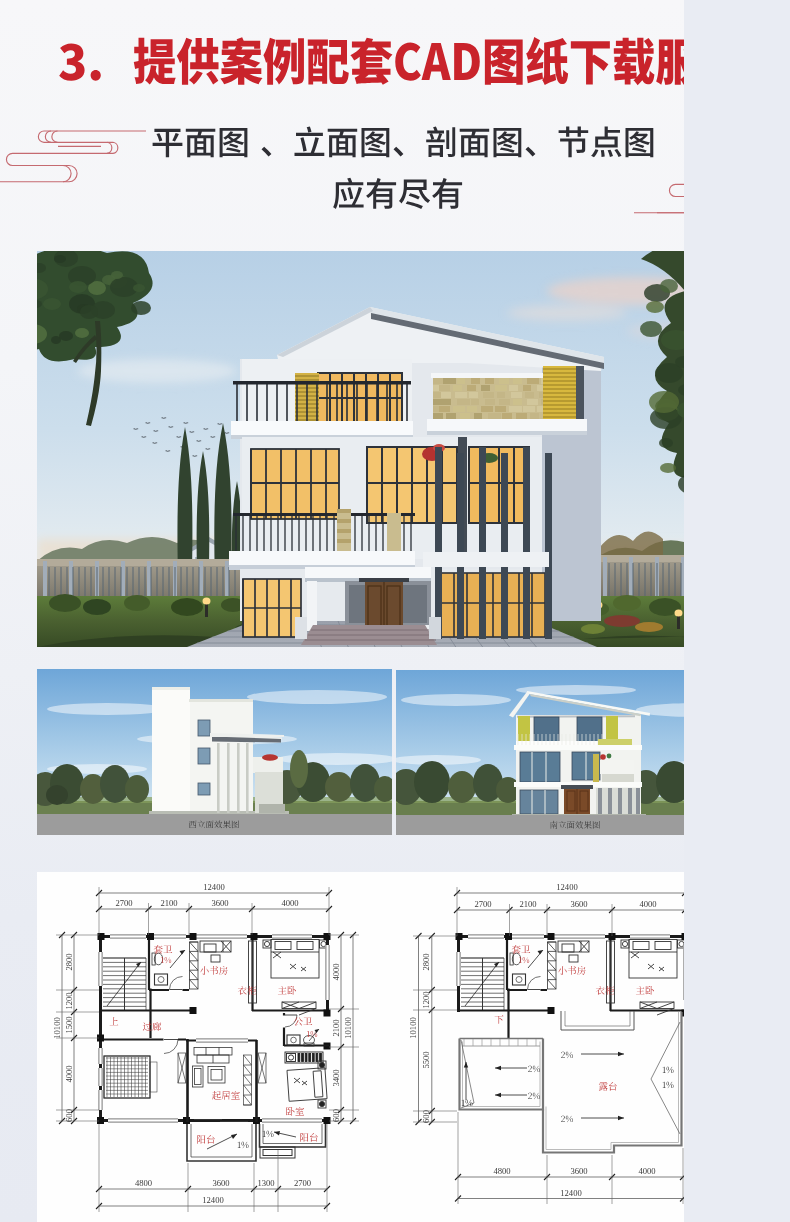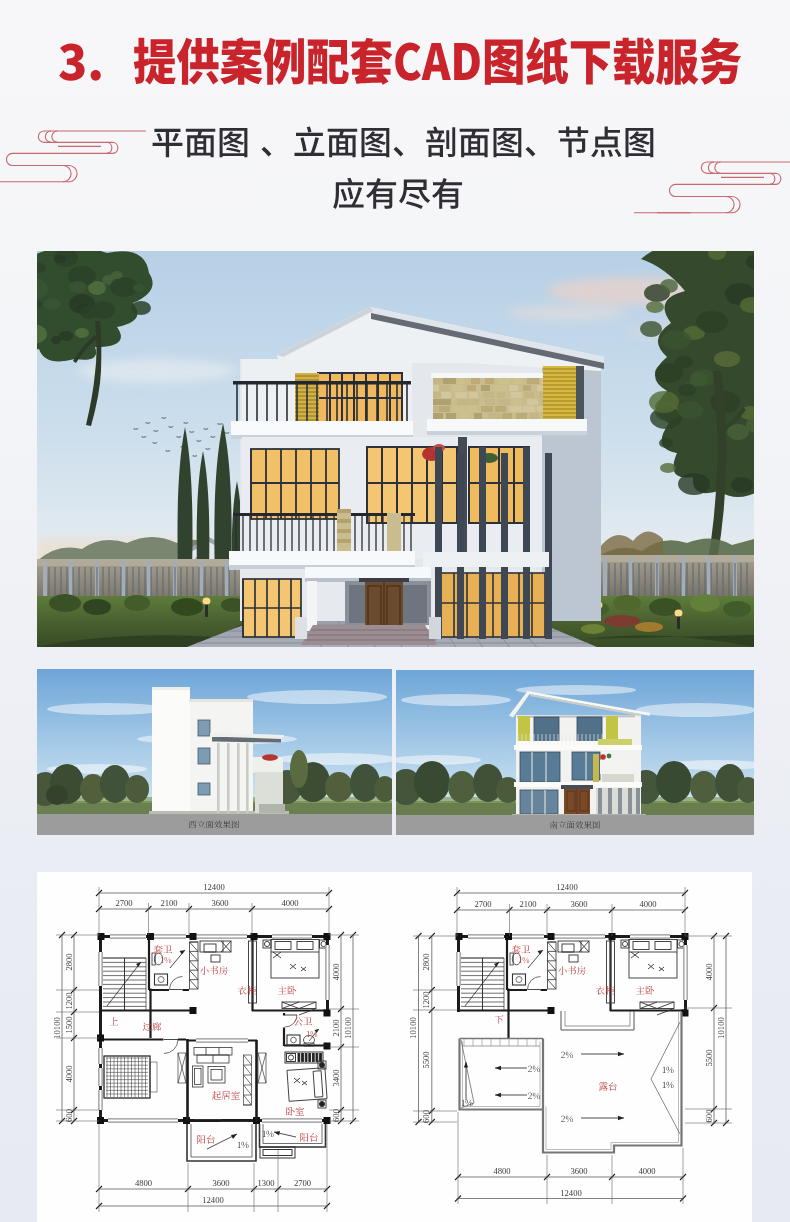--- a/index.html
+++ b/index.html
@@ -1,15 +1,15 @@
 <!DOCTYPE html>
 <html><head><meta charset="utf-8">
 <style>
 html,body{margin:0;padding:0;background:#e9ecf3;}
-#page{position:relative;width:790px;height:1222px;overflow:hidden;
+#page{position:relative;width:684px;height:1222px;overflow:hidden;
  background:linear-gradient(180deg,#f7f7f9 0%,#f4f5f8 30%,#eef0f5 55%,#e9ecf3 75%,#e7eaf2 100%);
  font-family:"Liberation Sans",sans-serif;}
 .abs{position:absolute;}
 </style></head><body>
 <div id="page">
 
 <svg class="abs" style="left:0;top:0" width="790" height="110" viewBox="0 0 790 110">
       <path d="M71.4 80.7C78.5 80.7 84.6 76.9 84.6 70.3C84.6 65.6 81.7 62.8 77.7 61.6V61.3C81.5 59.8 83.4 57 83.4 53.5C83.4 47.1 78.6 43.6 71.2 43.6C67 43.6 63.4 45.2 60.1 48L64.4 53.3C66.6 51.3 68.4 50.3 70.8 50.3C73.5 50.3 74.9 51.6 74.9 54.1C74.9 56.9 73 58.7 66.9 58.7V64.8C74.4 64.8 76 66.6 76 69.7C76 72.4 73.8 73.8 70.5 73.8C67.7 73.8 65.2 72.3 63.1 70.3L59.2 75.7C61.7 78.7 65.7 80.7 71.4 80.7Z M95.7 80.7C98.6 80.7 100.8 78.3 100.8 75.3C100.8 72.4 98.6 70.1 95.7 70.1C92.7 70.1 90.6 72.4 90.6 75.3C90.6 78.3 92.7 80.7 95.7 80.7Z" fill="#c9232b"></path>
       <g transform="translate(133,80) scale(0.8753,1)">
         <path d="M26.7 -29.7H38.4V-28.1H26.7ZM26.7 -35.8H38.4V-34.2H26.7ZM20.1 -40.8V-23.1H45.2V-40.8ZM6.3 -42.3V-33.3H1.4V-26.7H6.3V-19L0.9 -17.9L2.4 -11L6.3 -12V-3.6C6.3 -2.9 6.1 -2.7 5.5 -2.7C5 -2.7 3.3 -2.7 1.7 -2.8C2.6 -0.9 3.4 2.1 3.5 3.9C6.7 3.9 9.1 3.6 10.7 2.5C12.4 1.4 12.9 -0.4 12.9 -3.5V-13.8L18 -15.2L17.9 -15.8H29.1V-4.6C27.9 -5.6 26.8 -7 26 -9.1C26.3 -10.6 26.6 -12.3 26.9 -14L20.4 -14.8C19.7 -8.4 17.7 -2.9 13.8 0.3C15.2 1.2 17.9 3.4 19 4.6C21 2.7 22.6 0.2 23.9 -2.6C27.2 3 32.1 4.1 38.3 4.1H46.9C47.2 2.3 48 -0.7 48.9 -2.2C46.4 -2.1 40.5 -2.1 38.6 -2.1C37.7 -2.1 36.8 -2.1 35.9 -2.2V-6.7H44.8V-12.3H35.9V-15.8H47.7V-21.5H17.6V-17.6L17 -21.6L12.9 -20.6V-26.7H17.5V-33.3H12.9V-42.3Z M73 -9.2C71 -5.7 67.5 -2.2 63.9 -0C65.5 0.9 68.2 3.2 69.5 4.5C73.1 1.7 77.2 -2.7 79.7 -7ZM83.6 -6.1C86.6 -2.9 90 1.6 91.5 4.6L97.5 0.7C95.8 -2.1 92.5 -6.2 89.3 -9.3ZM60.8 -42.3C58.4 -35.4 54.3 -28.6 50 -24.3C51.2 -22.5 53.2 -18.5 53.8 -16.7C54.5 -17.5 55.2 -18.3 55.9 -19.2V4.7H63V-30.1C64.8 -33.4 66.3 -36.8 67.6 -40.1ZM84.2 -42.1V-33.2H78.5V-42H71.5V-33.2H66.5V-26.3H71.5V-17.7H65.3V-10.7H97.7V-17.7H91.3V-26.3H97.3V-33.2H91.3V-42.1ZM78.5 -26.3H84.2V-17.7H78.5Z M118.4 -40.8 119.1 -39.2H102.3V-31.3H108.9V-33.4H117.9C117.3 -32.4 116.7 -31.5 115.9 -30.5H101.4V-25H111.3C109.8 -23.4 108.3 -21.8 106.9 -20.5C109.7 -20.1 112.4 -19.7 115.1 -19.1C111.3 -18.5 106.9 -18.1 101.8 -17.9C102.8 -16.5 103.8 -14.3 104.2 -12.5C110.4 -13 115.6 -13.6 120 -14.7V-11.7H101.1V-5.9H114.6C110.6 -3.9 105.1 -2.3 99.7 -1.5C101.2 -0.1 103.2 2.6 104.1 4.3C109.9 3 115.6 0.5 120 -2.7V4.7H127.2V-3C131.8 0.3 137.6 2.9 143.5 4.2C144.4 2.4 146.5 -0.4 148 -1.9C142.7 -2.6 137.2 -4 133.1 -5.9H146.6V-11.7H127.2V-14.8H120.4C122.5 -15.3 124.4 -15.9 126.2 -16.6C131.5 -15.3 136.2 -13.8 139.6 -12.4L145.4 -17.2C142 -18.4 137.7 -19.7 132.8 -20.9C134.1 -22.1 135.3 -23.4 136.3 -25H146V-30.5H123.8L125.3 -32.6L122.7 -33.4H138.4V-31.3H145.3V-39.2H126.5L124.7 -42.8ZM128.3 -25C127.4 -24.1 126.4 -23.3 125.2 -22.6C122.8 -23.1 120.3 -23.6 117.8 -24L118.8 -25Z M180.8 -37.3V-8.4H187.1V-37.3ZM188.6 -41.7V-3.7C188.6 -2.8 188.3 -2.6 187.4 -2.5C186.4 -2.5 183.5 -2.5 180.6 -2.7C181.5 -0.7 182.6 2.4 182.8 4.3C187.1 4.4 190.4 4.1 192.5 3C194.6 1.9 195.3 0 195.3 -3.7V-41.7ZM156.4 -42.2C154.8 -35.7 152.2 -29.2 149 -24.8C150.1 -23 151.7 -18.7 152.1 -16.9L153.3 -18.6V4.7H160V-15.7C161.5 -14.6 163.6 -12.6 164.5 -11.5C166.7 -14.5 168.4 -18.4 169.8 -22.8H173.1C172.7 -20.3 172.2 -18 171.5 -15.8L169.4 -17.5L165.7 -12.6L169.1 -9.4C167.4 -5.8 165.1 -2.8 162.4 -0.9C163.8 0.3 165.8 2.9 166.7 4.6C174.8 -1.9 178.8 -12.8 180.1 -28.5L176 -29.5L174.8 -29.3H171.7L172.5 -33.6H179.9V-40.3H163.1V-33.6H165.8C164.7 -27.1 162.8 -21.1 160 -17V-31.8C161.1 -34.6 162 -37.6 162.8 -40.3Z M224.1 -40V-33.1H237.6V-25.3H224.3V-5.1C224.3 1.9 226.2 4 232.3 4C233.5 4 237.1 4 238.4 4C243.9 4 245.8 1.3 246.5 -7.3C244.6 -7.8 241.6 -9 240 -10.2C239.7 -3.9 239.4 -2.7 237.7 -2.7C236.9 -2.7 234.1 -2.7 233.4 -2.7C231.7 -2.7 231.4 -3 231.4 -5.1V-18.5H237.6V-15.5H244.5V-40ZM205.8 -6.5H216.1V-4.1H205.8ZM205.8 -11.4V-14.9C206.5 -14.5 207.7 -13.5 208.1 -12.9C210 -15.3 210.4 -18.8 210.4 -21.5V-25.4H211.5V-18.1C211.5 -14.9 212.2 -14.1 214.4 -14.1C214.9 -14.1 215.3 -14.1 215.7 -14.1H216.1V-11.4ZM199.7 -40.6V-34.3H206.1V-31.3H200.4V4.4H205.8V1.4H216.1V3.7H221.8V-31.3H216.8V-34.3H222.7V-40.6ZM210.6 -31.3V-34.3H212.1V-31.3ZM205.8 -15.2V-25.4H207.3V-21.5C207.3 -19.6 207.2 -17.2 205.8 -15.2ZM214.6 -25.4H216.1V-17.4L215.8 -17.6C215.7 -17.4 215.6 -17.4 215.2 -17.4C215.1 -17.4 215 -17.4 214.9 -17.4C214.6 -17.4 214.6 -17.4 214.6 -18.1Z M276.4 -32.6C277.2 -31.6 278 -30.6 278.9 -29.7H266.6C267.4 -30.6 268.2 -31.6 269 -32.6ZM255.4 4.1H255.5C257.8 3.3 261 3.3 283.7 2.5C284.4 3.3 285 4.1 285.4 4.8L292 1.4C290.5 -0.5 288 -3.1 285.6 -5.3H294.2V-11.2H266.4V-12.6H284.7V-17.1H266.4V-18.5H284.7V-23.1H266.4V-24.4H284.7V-24.5C287 -22.7 289.4 -21.1 291.8 -19.9C292.8 -21.6 294.9 -24.1 296.4 -25.4C292.3 -27 287.9 -29.7 284.5 -32.6H294.5V-38.6H273L274.3 -41L267 -42.3C266.4 -41.1 265.7 -39.8 264.9 -38.6H250.1V-32.6H260.1C257.1 -29.7 253.2 -27 248.3 -24.8C249.8 -23.6 251.8 -21.1 252.7 -19.5C255 -20.6 257.1 -21.9 259 -23.2V-11.2H250.3V-5.3H259L256.8 -3.9C255.5 -3.1 254.5 -2.6 253.3 -2.3C254 -0.6 255 2.4 255.4 3.9ZM277.3 -4.4 279 -2.7 265.3 -2.4C266.7 -3.3 268 -4.3 269.3 -5.3H279.3Z M316.8 0.7C321.7 0.7 325.8 -1.1 328.9 -4.8L324.2 -10.3C322.5 -8.4 320.2 -6.9 317.2 -6.9C312 -6.9 308.6 -11.2 308.6 -18.5C308.6 -25.7 312.5 -29.9 317.3 -29.9C319.9 -29.9 321.8 -28.8 323.7 -27.1L328.3 -32.7C325.8 -35.3 321.9 -37.5 317.1 -37.5C307.8 -37.5 299.6 -30.5 299.6 -18.2C299.6 -5.7 307.5 0.7 316.8 0.7Z M329.6 0H338.6L340.8 -8.5H351.6L353.8 0H363.1L351.6 -36.9H341.1ZM342.4 -15.3 343.2 -18.4C344.2 -22.1 345.2 -26.4 346.1 -30.2H346.3C347.2 -26.5 348.2 -22.1 349.2 -18.4L350 -15.3Z M366.9 0H378C388.8 0 396.2 -5.8 396.2 -18.6C396.2 -31.4 388.8 -36.9 377.5 -36.9H366.9ZM375.8 -7.1V-29.8H377C382.9 -29.8 387.1 -27.4 387.1 -18.6C387.1 -9.9 382.9 -7.1 377 -7.1Z M402 -40.6V4.8H408.9V3.1H437.9V4.8H445.2V-40.6ZM411.7 -6.5C417 -5.9 423.4 -4.6 428.3 -3.2H408.9V-16.5C409.6 -15.2 410.4 -13.8 410.7 -12.8C412.9 -13.3 415.2 -14 417.3 -14.8L416 -12.9C420.3 -12 425.7 -10.2 428.7 -8.8L431.6 -13.2C429 -14.3 425.1 -15.5 421.3 -16.3L423.8 -17.5C427.4 -15.7 431.4 -14.4 435.5 -13.5C436 -14.5 437 -15.9 437.9 -17.1V-3.2H432.9L435.2 -6.9C430 -8.7 421.7 -10.4 414.9 -11.1ZM408.9 -26.3V-34.2H418.1C415.8 -31.2 412.3 -28.3 408.9 -26.3ZM408.9 -25.3C410.2 -24.3 411.9 -22.6 412.8 -21.6L415 -23.2C415.8 -22.5 416.6 -21.9 417.4 -21.2C414.7 -20.3 411.8 -19.5 408.9 -18.9ZM421.1 -34.2H437.9V-19.1C435.2 -19.6 432.5 -20.2 429.9 -21.1C433.1 -23.4 435.8 -26 437.8 -29L433.8 -31.3L432.8 -31H423L424.5 -33ZM423.4 -23.8C422.2 -24.5 421.1 -25.1 420.1 -25.8H426.9C425.9 -25.1 424.7 -24.5 423.4 -23.8Z M449.9 -3.8 451.1 3.2C456.1 1.9 462.4 0.2 468.4 -1.3L467.7 -7.4C461.2 -6 454.4 -4.6 449.9 -3.8ZM451.5 -20.2C452.3 -20.6 453.5 -20.9 457.2 -21.3C455.8 -19.4 454.6 -17.9 453.9 -17.2C452.3 -15.4 451.2 -14.4 449.8 -14.1C450.5 -12.5 451.5 -9.6 451.9 -8.3V-8L451.9 -8.1C453.4 -8.9 455.8 -9.5 468.5 -11.9C468.4 -13.4 468.5 -16 468.8 -17.9L461.1 -16.6C464.2 -20.3 467.2 -24.6 469.6 -28.8L464 -32.4C463.1 -30.6 462.2 -28.9 461.2 -27.3L457.8 -27.1C460.5 -30.9 463.2 -35.4 465 -39.7L458.4 -42.9C456.7 -37.2 453.4 -31.1 452.3 -29.6C451.2 -28 450.4 -27 449.2 -26.7C450 -24.8 451.1 -21.5 451.5 -20.2ZM470.4 5.1C471.7 4.2 473.7 3.3 483.4 0C483.1 -1.5 482.7 -4.3 482.7 -6.2L476.4 -4.4V-17.1H481.8C482.5 -5.2 484.5 4.1 489.9 4.1C494.2 4.1 496.3 2.2 497.1 -6.5C495.3 -7.2 492.9 -8.8 491.5 -10.2C491.4 -5.4 491.1 -2.9 490.6 -2.9C489.7 -2.9 488.9 -8.9 488.6 -17.1H496V-23.7H488.4C488.4 -27.1 488.4 -30.7 488.5 -34.2C491.1 -34.7 493.5 -35.3 495.8 -36L490.9 -41.9C485.4 -40 477.2 -38.3 469.7 -37.2V-5C469.7 -2.5 468.5 -0.9 467.4 -0.1C468.4 1 470 3.6 470.4 5.1ZM481.6 -23.7H476.4V-32.1L481.4 -32.9Z M500.2 -38.7V-31.4H517.6V4.6H525.3V-17.7C530 -14.9 535.1 -11.5 537.7 -9.1L543.1 -15.7C539.4 -18.8 531.7 -23 526.6 -25.6L525.3 -24.2V-31.4H544.8V-38.7Z M549.7 -5.9 550.3 0.4 561.8 -0.5V4.5H568.4V-1.1L574.2 -1.6C573.4 -1 572.6 -0.3 571.7 0.2C573.4 1.5 575.5 3.6 576.5 5.2C578.4 3.7 580.2 2 581.9 0.2C583.5 2.7 585.6 4.2 588.2 4.2C592.7 4.2 594.7 2.3 595.7 -5.6C594 -6.3 591.7 -7.8 590.3 -9.4C590.1 -4.6 589.6 -2.6 588.9 -2.6C587.9 -2.6 587.1 -3.8 586.4 -5.7C589.5 -10.6 591.9 -16.2 593.7 -22.6L587.3 -24.4C586.5 -21.2 585.5 -18.3 584.2 -15.5C583.9 -18.8 583.5 -22.4 583.3 -26.3H594.8V-31.8H589.5L594.6 -35.1C593.5 -37.1 590.9 -40 589 -42.1L583.7 -38.9C585.5 -36.8 587.8 -33.9 588.8 -31.8H583.1C583.1 -35.2 583.1 -38.8 583.2 -42.3H576.1C576.1 -38.8 576.1 -35.2 576.2 -31.8H566.3V-33.9H574.1V-39.3H566.3V-42.3H559.4V-39.3H551.7V-33.9H559.4V-31.8H549.3V-26.3H557.5C557.1 -25.3 556.7 -24.2 556.3 -23.2H549.9V-17.7H553.4L552.6 -16.5C551.7 -15.2 550.8 -14.4 549.8 -14.2C550.6 -12.4 551.7 -9.3 552 -7.9C552.5 -8.5 554.4 -8.8 556.2 -8.8H561.8V-6.6ZM561.8 -16.9V-14.6H558.4C559.1 -15.6 559.8 -16.6 560.5 -17.7H575.1V-23.2H563.7L564.7 -25.3L561 -26.3H576.5C576.8 -18.9 577.6 -12 579.1 -6.7C577.9 -5.2 576.7 -3.9 575.3 -2.7L575.4 -7.4L568.4 -7V-8.8H574.7L574.7 -14.6H568.4V-16.9Z M600.8 -40.6V-22.5C600.8 -15.2 600.6 -5.2 597.7 1.5C599.3 2.1 602.2 3.8 603.5 4.8C605.4 0.3 606.4 -5.7 606.9 -11.5H610.5V-3C610.5 -2.4 610.3 -2.2 609.8 -2.2C609.2 -2.2 607.5 -2.1 606 -2.2C606.9 -0.4 607.7 2.8 607.9 4.7C611 4.7 613.3 4.6 615 3.4C616.8 2.2 617.2 0.2 617.2 -2.9V-40.6ZM607.3 -34H610.5V-29.6H607.3ZM607.3 -23H610.5V-18.3H607.2L607.3 -22.5ZM636.8 -16.7C636.2 -14.7 635.5 -12.7 634.6 -10.9C633.4 -12.7 632.5 -14.7 631.7 -16.7ZM619 -40.6V4.7H625.8V0.3C627.1 1.6 628.4 3.5 629.1 4.8C631.4 3.4 633.4 1.8 635.1 -0C637 1.8 639.1 3.4 641.5 4.7C642.5 3 644.4 0.4 645.9 -0.8C643.4 -2 641.1 -3.6 639.1 -5.4C641.7 -9.9 643.5 -15.4 644.5 -22L640.3 -23.4L639.1 -23.2H625.8V-34H636.1V-31.2C636.1 -30.6 635.8 -30.4 635 -30.4C634.2 -30.4 631.1 -30.4 628.9 -30.5C629.7 -28.9 630.7 -26.4 631 -24.6C634.7 -24.6 637.8 -24.6 640 -25.4C642.3 -26.3 643 -28 643 -31V-40.6ZM630.9 -5.3C629.4 -3.5 627.7 -2.1 625.8 -0.9V-16C627.2 -12.1 628.8 -8.5 630.9 -5.3Z M666.2 -18.6C666 -17.3 665.7 -16 665.4 -14.8H651.8V-8.7H662.5C659.5 -5 655 -2.6 648.6 -1.2C650 0.1 652.2 3.1 652.9 4.7C661.4 2.2 667.1 -1.9 670.6 -8.7H682.9C682.2 -5 681.3 -3 680.4 -2.3C679.7 -1.8 678.9 -1.7 677.9 -1.7C676.3 -1.7 672.5 -1.8 669.1 -2.1C670.3 -0.4 671.3 2.2 671.4 4.1C674.8 4.2 678.2 4.2 680.1 4.1C682.7 3.9 684.5 3.5 686.1 2C688.1 0.2 689.4 -3.8 690.5 -12C690.7 -12.9 690.8 -14.8 690.8 -14.8H672.9C673.2 -15.8 673.4 -16.9 673.6 -18ZM679.8 -31.9C677.2 -30.1 674.1 -28.7 670.7 -27.5C667.6 -28.6 665.1 -30 663.2 -31.8L663.3 -31.9ZM663.5 -42.4C661 -38.2 656.5 -34.1 649.4 -31.1C650.8 -29.9 652.8 -27.2 653.5 -25.5C655.3 -26.4 657 -27.3 658.4 -28.3C659.7 -27.2 661 -26.1 662.4 -25.2C658 -24.2 653.2 -23.6 648.3 -23.2C649.4 -21.6 650.6 -18.7 651.1 -16.9C658 -17.7 664.7 -19.1 670.9 -21.1C676.5 -19.1 683.1 -18 690.7 -17.5C691.6 -19.3 693.2 -22.2 694.7 -23.8C689.5 -24 684.6 -24.4 680.2 -25.1C685.1 -27.7 689.1 -31.1 692 -35.3L687.5 -38.1L686.4 -37.8H668.7C669.4 -38.8 670.1 -39.8 670.8 -40.9Z" fill="#c9232b"></path>

